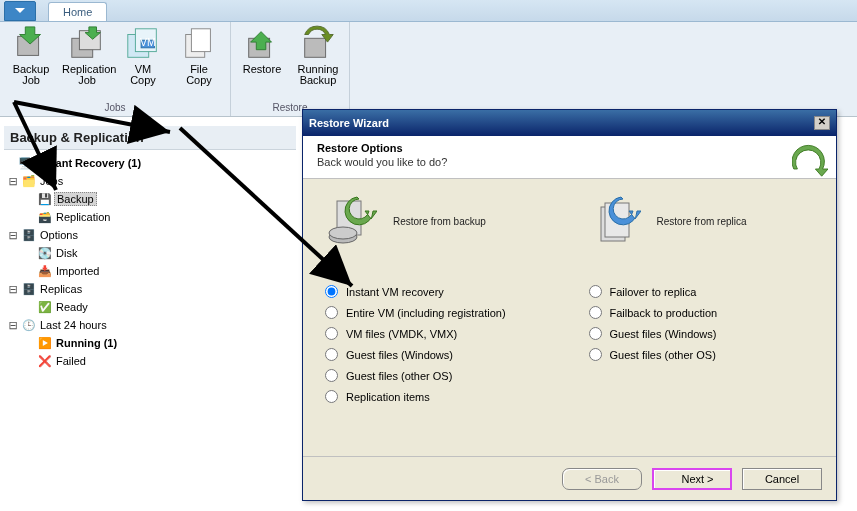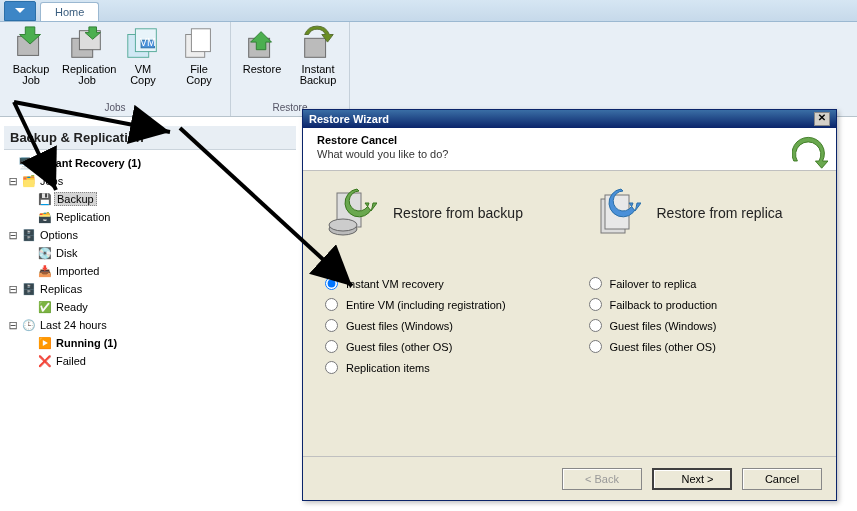--- a/index.html
+++ b/index.html
@@ -2,21 +2,21 @@
 <html><head>
 <meta charset="utf-8">
 <style>
   * { box-sizing: border-box; font-family: Tahoma, Arial, sans-serif; font-size: 11px; }
   body { margin: 0; padding: 0; width: 857px; height: 511px; background: #fff; overflow: hidden; position: relative; }
 
   
   .titlebar { height: 22px; background: linear-gradient(#d6e6f3, #c6d9ea); border-bottom: 1px solid #9bb8d1; display: flex; align-items: flex-end; }
   .qamenu { width: 32px; height: 20px; margin-left: 4px; background: #3d86c6; border: 1px solid #2a6fa8; border-radius: 2px 2px 0 0; display:flex; align-items:center; justify-content:center; }
   .qamenu svg { width: 10px; height: 6px; }
-  .tab { background: #fff; border: 1px solid #9bb8d1; border-bottom: none; padding: 3px 14px; margin-left: 4px; border-radius: 3px 3px 0 0; color:#3a5d7e; }
+  .tab { background: #fff; border: 1px solid #9bb8d1; border-bottom: none; padding: 3px 14px; margin-left: 12px; border-radius: 3px 3px 0 0; color:#3a5d7e; }
 
   .ribbon { height: 95px; background: #e8eff6; border-bottom: 1px solid #b7c3cc; display: flex; }
   .group { border-right: 1px solid #c5d0da; display:flex; flex-direction:column; }
   .group-body { flex:1; display:flex; align-items:flex-start; padding: 4px 6px 0 6px; gap: 6px; }
   .group-label { text-align:center; color:#556; font-size:10px; padding-bottom:3px; }
   .rbtn { width: 50px; text-align:center; cursor:pointer; }
   .rbtn .ic { width:38px; height:36px; margin:0 auto; display:flex; align-items:center; justify-content:center; }
   .rbtn .lbl { font-size:10px; line-height:11px; margin-top:2px; }
 
   
@@ -27,38 +27,38 @@
   .tw { width:14px; display:inline-flex; justify-content:center; color:#555; cursor:pointer; }
   .tico { width:18px; display:inline-flex; justify-content:center; }
   .tlbl { padding-left:2px; }
   .sel { background:#d6d6d6; border:1px dotted #888; padding:0 2px; }
   .bold { font-weight:bold; }
   .ind1 { padding-left:12px; }
   .ind2 { padding-left:32px; }
 
   
   .dialog { position:absolute; left:302px; top:109px; width:535px; height:392px; background:#ece9d8; border:1px solid #0a246a; box-shadow: 2px 2px 5px rgba(0,0,0,.25); display:flex; flex-direction:column; }
-  .dlg-title { height:18px; background: linear-gradient(#3a6ea5,#0a246a); color:#fff; font-size:11px; font-weight:bold; padding:2px 6px; display:flex; align-items:center; justify-content:space-between; }
+  .dlg-title { height:26px; background: linear-gradient(#3a6ea5,#0a246a); color:#fff; font-size:11px; font-weight:bold; padding:2px 6px; display:flex; align-items:center; justify-content:space-between; }
   .dlg-close { width:16px; height:14px; background:#d4d0c8; border:1px solid #888; color:#000; font-size:10px; line-height:10px; text-align:center; cursor:pointer; }
   .dlg-head { background:#fff; border-bottom:1px solid #c0c0c0; padding:6px 10px 10px 14px; position:relative; }
   .dlg-head .h1 { font-weight:bold; font-size:11px; }
   .dlg-head .h2 { font-size:11px; color:#333; margin-top:2px; }
   .dlg-head .hicon { position:absolute; right:8px; top:6px; width:36px; height:36px; }
   .dlg-body { flex:1; padding: 14px 18px; display:flex; gap: 30px; }
   .col { flex:1; }
   .colhead { display:flex; align-items:center; gap:16px; margin-bottom:14px; }
   .bigico { width:56px; height:56px; }
-  .coltitle { font-size:14px; color:#222; }
+  .coltitle { font-size:10px; color:#222; }
   .opts { display:flex; flex-direction:column; gap:8px; margin-left:4px;margin-top:36px; }
   .opt { display:flex; align-items:center; gap:8px; }
   .opt input { margin:0; }
   .dlg-foot { height:44px; border-top:1px solid #c0c0c0; display:flex; align-items:center; justify-content:flex-end; gap:10px; padding-right:14px; }
   .btn { width:80px; height:22px; background:#ece9d8; border:1px solid #888; box-shadow:inset 1px 1px 0 #fff; cursor:pointer; }
-  .btn.default { border:2px solid #404040;padding-left:17px; }
-  .btn:disabled { color:#999; cursor:default; }
+  .btn.default { border:2px solid #d946ef;padding-left:17px; }
+  .btn:disabled { color:#999; cursor:default;border-radius:7px; }
 
   
   .arrows { position:absolute; top:0; left:0; pointer-events:none; }
 </style>
 </head>
 <body>
 
 <div class="titlebar">
   <div class="qamenu">
     <svg viewBox="0 0 10 6">
@@ -124,21 +124,21 @@
         </div>
         <div class="lbl"><span>Restore</span><br>&nbsp;</div>
       </div>
       <div class="rbtn">
         <div class="ic">
           <svg viewBox="0 0 40 40">
               <rect x="6" y="14" width="22" height="20" fill="#bbb" stroke="#666"></rect>
               <path d="M10 10 A10 10 0 0 1 28 10 L24 10 L30 18 L36 10 L32 10 A14 14 0 0 0 6 10 Z" fill="#6b8e23" stroke="#556b2f"></path>
             </svg>
         </div>
-        <div class="lbl"><span>Instant</span><br><span>Backup</span></div>
+        <div class="lbl"><span>Running</span><br><span>Backup</span></div>
       </div>
     </div>
     <div class="group-label">Restore</div>
   </div>
 </div>
 
 <div class="leftpanel">
   <div class="lp-title">Backup &amp; Replication</div>
   <div class="tree">
     <div class="tn ind1">
@@ -195,22 +195,22 @@
     </div>
   </div>
 </div>
 
 <div class="dialog">
   <div class="dlg-title">
     <span>Restore Wizard</span>
     <span class="dlg-close">✕</span>
   </div>
   <div class="dlg-head">
-    <div class="h1">Restore Cancel</div>
-    <div class="h2">What would you like to do?</div>
+    <div class="h1">Restore Options</div>
+    <div class="h2">Back would you like to do?</div>
     <div class="hicon">
       <svg viewBox="0 0 40 40">
           <path d="M6 30 A14 14 0 1 1 30 30 L26 30 L33 38 L40 30 L34 30 A18 18 0 1 0 2 30 Z" fill="#6aa84f" stroke="#38761d"></path>
         </svg>
     </div>
   </div>
   <div class="dlg-body">
     <div class="col">
       <div class="colhead">
         <div class="bigico">
@@ -224,20 +224,24 @@
         <div class="coltitle">Restore from backup</div>
       </div>
       <div class="opts">
         <label class="opt">
             <input type="radio" name="b" checked="" style="">
             <span>Instant VM recovery</span>
           </label>
         <label class="opt">
             <input type="radio" name="b" style="">
             <span>Entire VM (including registration)</span>
+          </label>
+        <label class="opt">
+            <input type="radio" name="b" style="">
+            <span>VM files (VMDK, VMX)</span>
           </label>
         <label class="opt">
             <input type="radio" name="b" style="">
             <span>Guest files (Windows)</span>
           </label>
         <label class="opt">
             <input type="radio" name="b" style="">
             <span>Guest files (other OS)</span>
           </label>
         <label class="opt">

